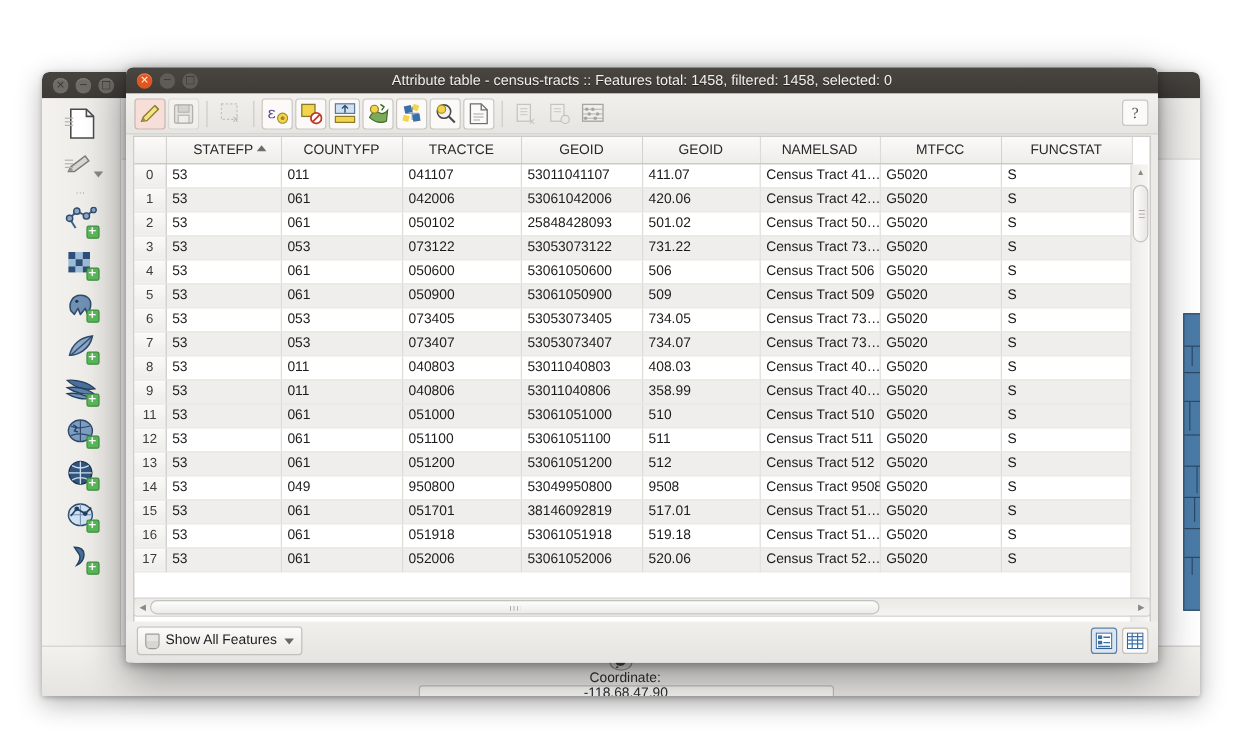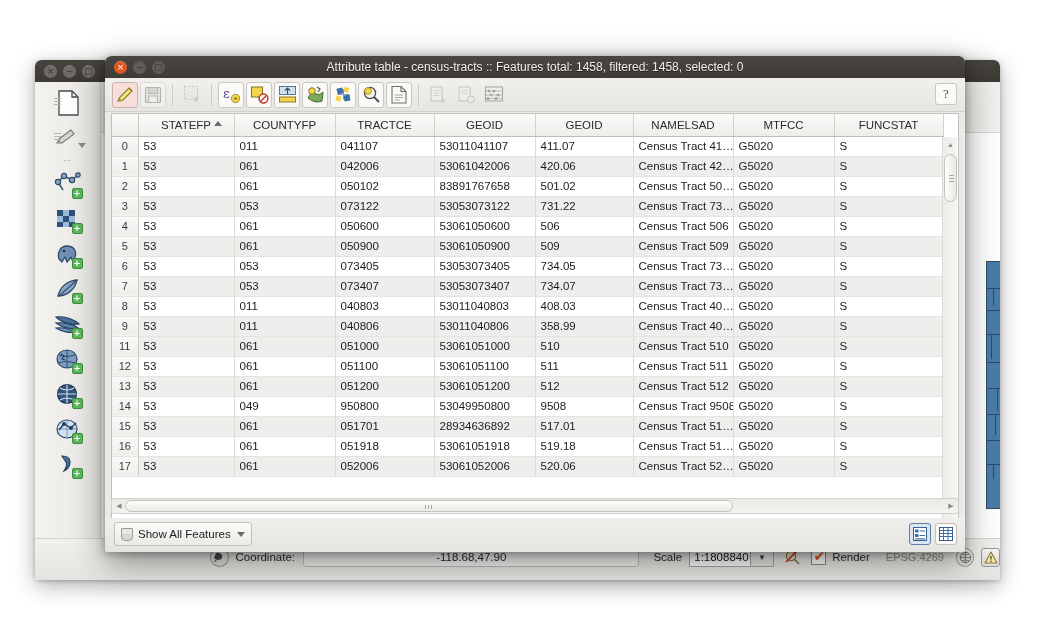--- a/index.html
+++ b/index.html
@@ -98,21 +98,21 @@
   }
 
   
   #qgis-statusbar {
     position:absolute; left:0; right:0; bottom:0; height:42px;
     background: linear-gradient(to bottom,#f2f1ee,#e6e4e0);
     border-top:1px solid #d4d2cd;
   }
   #status-inner {
     position:absolute; left:0; right:0; top:6px; height:24px;
-    display:flex; align-items:center;
+    display:flex; align-items:center;flex-direction:column;
   }
   .status-lbl { font-size:11.5px; color:#2d2d2d; }
   #coord-box {
     width:346px; height:19px;
     background:#f6f5f3; border:1px solid #bfbdb8; border-radius:3px;
     font-size:11.5px; color:#2a2a2a;
     display:flex; align-items:center; justify-content:center;
   }
   #scale-box {
     width:63px; height:19px;
@@ -741,21 +741,21 @@
               <td>420.06</td>
               <td>Census Tract 42…</td>
               <td>G5020</td>
               <td>S</td>
             </tr>
             <tr class="norm">
               <td class="rownum">2</td>
               <td>53</td>
               <td>061</td>
               <td>050102</td>
-              <td>83891767658</td>
+              <td>25848428093</td>
               <td>501.02</td>
               <td>Census Tract 50…</td>
               <td>G5020</td>
               <td>S</td>
             </tr>
             <tr class="alt">
               <td class="rownum">3</td>
               <td>53</td>
               <td>053</td>
               <td>073122</td>
@@ -873,21 +873,21 @@
               <td>9508</td>
               <td>Census Tract 9508</td>
               <td>G5020</td>
               <td>S</td>
             </tr>
             <tr class="alt">
               <td class="rownum">15</td>
               <td>53</td>
               <td>061</td>
               <td>051701</td>
-              <td>28934636892</td>
+              <td>38146092819</td>
               <td>517.01</td>
               <td>Census Tract 51…</td>
               <td>G5020</td>
               <td>S</td>
             </tr>
             <tr class="norm">
               <td class="rownum">16</td>
               <td>53</td>
               <td>061</td>
               <td>051918</td>

